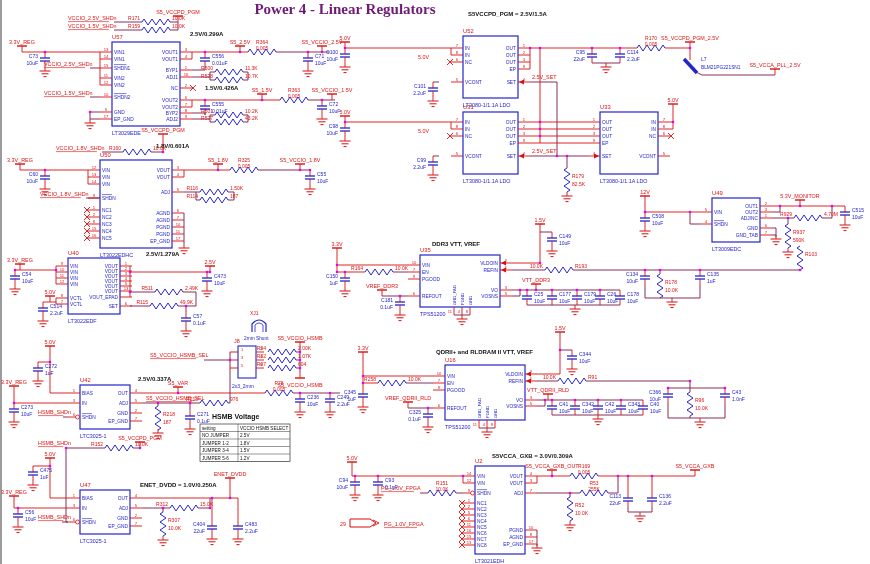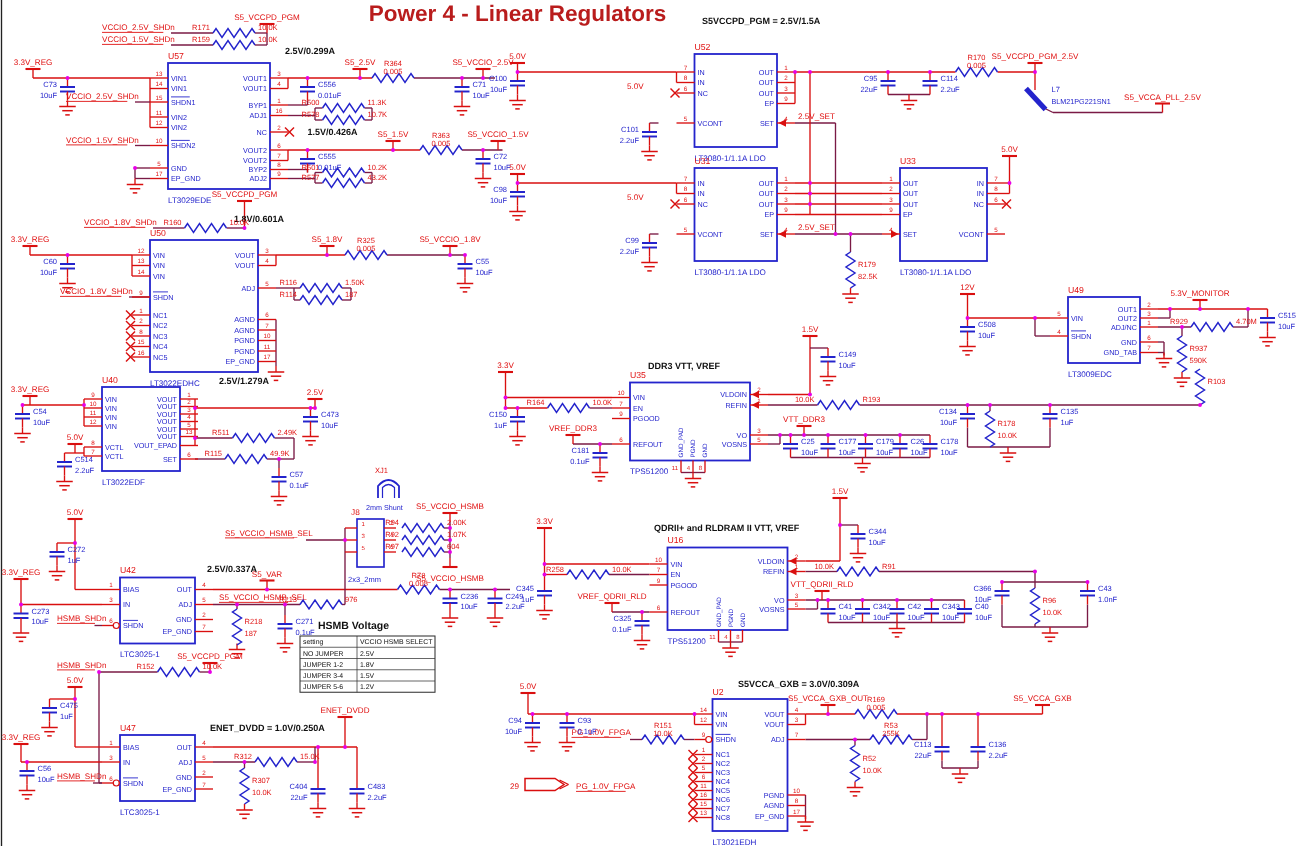--- a/index.html
+++ b/index.html
@@ -1,20 +1,20 @@
 <!DOCTYPE html>
 <html><head>
 <meta charset="utf-8">
 <style>
   html,body{margin:0;padding:0;background:#fff;}
   #canvas{position:relative;width:870px;height:564px;background:#ffffff;overflow:hidden;
           font-family:"Liberation Sans",sans-serif;}
   #schem{position:absolute;left:0;top:0;}
   #title{position:absolute;left:0;top:1px;width:690px;text-align:center;
-         font-size:15px;font-weight:bold;color:#b91c1c;font-family:Liberation Sans, sans-serif;}
+         font-size:15px;font-weight:bold;color:#701a75;font-family:Liberation Serif, serif;}
   text{font-family:"Liberation Sans",sans-serif;}
 </style>
 </head>
 <body>
 
 <div id="canvas">
   <div id="title">Power 4 - Linear Regulators</div>
   <svg id="schem" width="870" height="564" viewBox="0 0 870 564">
       <line x1="22" y1="52" x2="100" y2="52" stroke="#d90f0f" stroke-width="0.9"></line>
       <line x1="100" y1="52" x2="100" y2="85" stroke="#d90f0f" stroke-width="0.9"></line>

